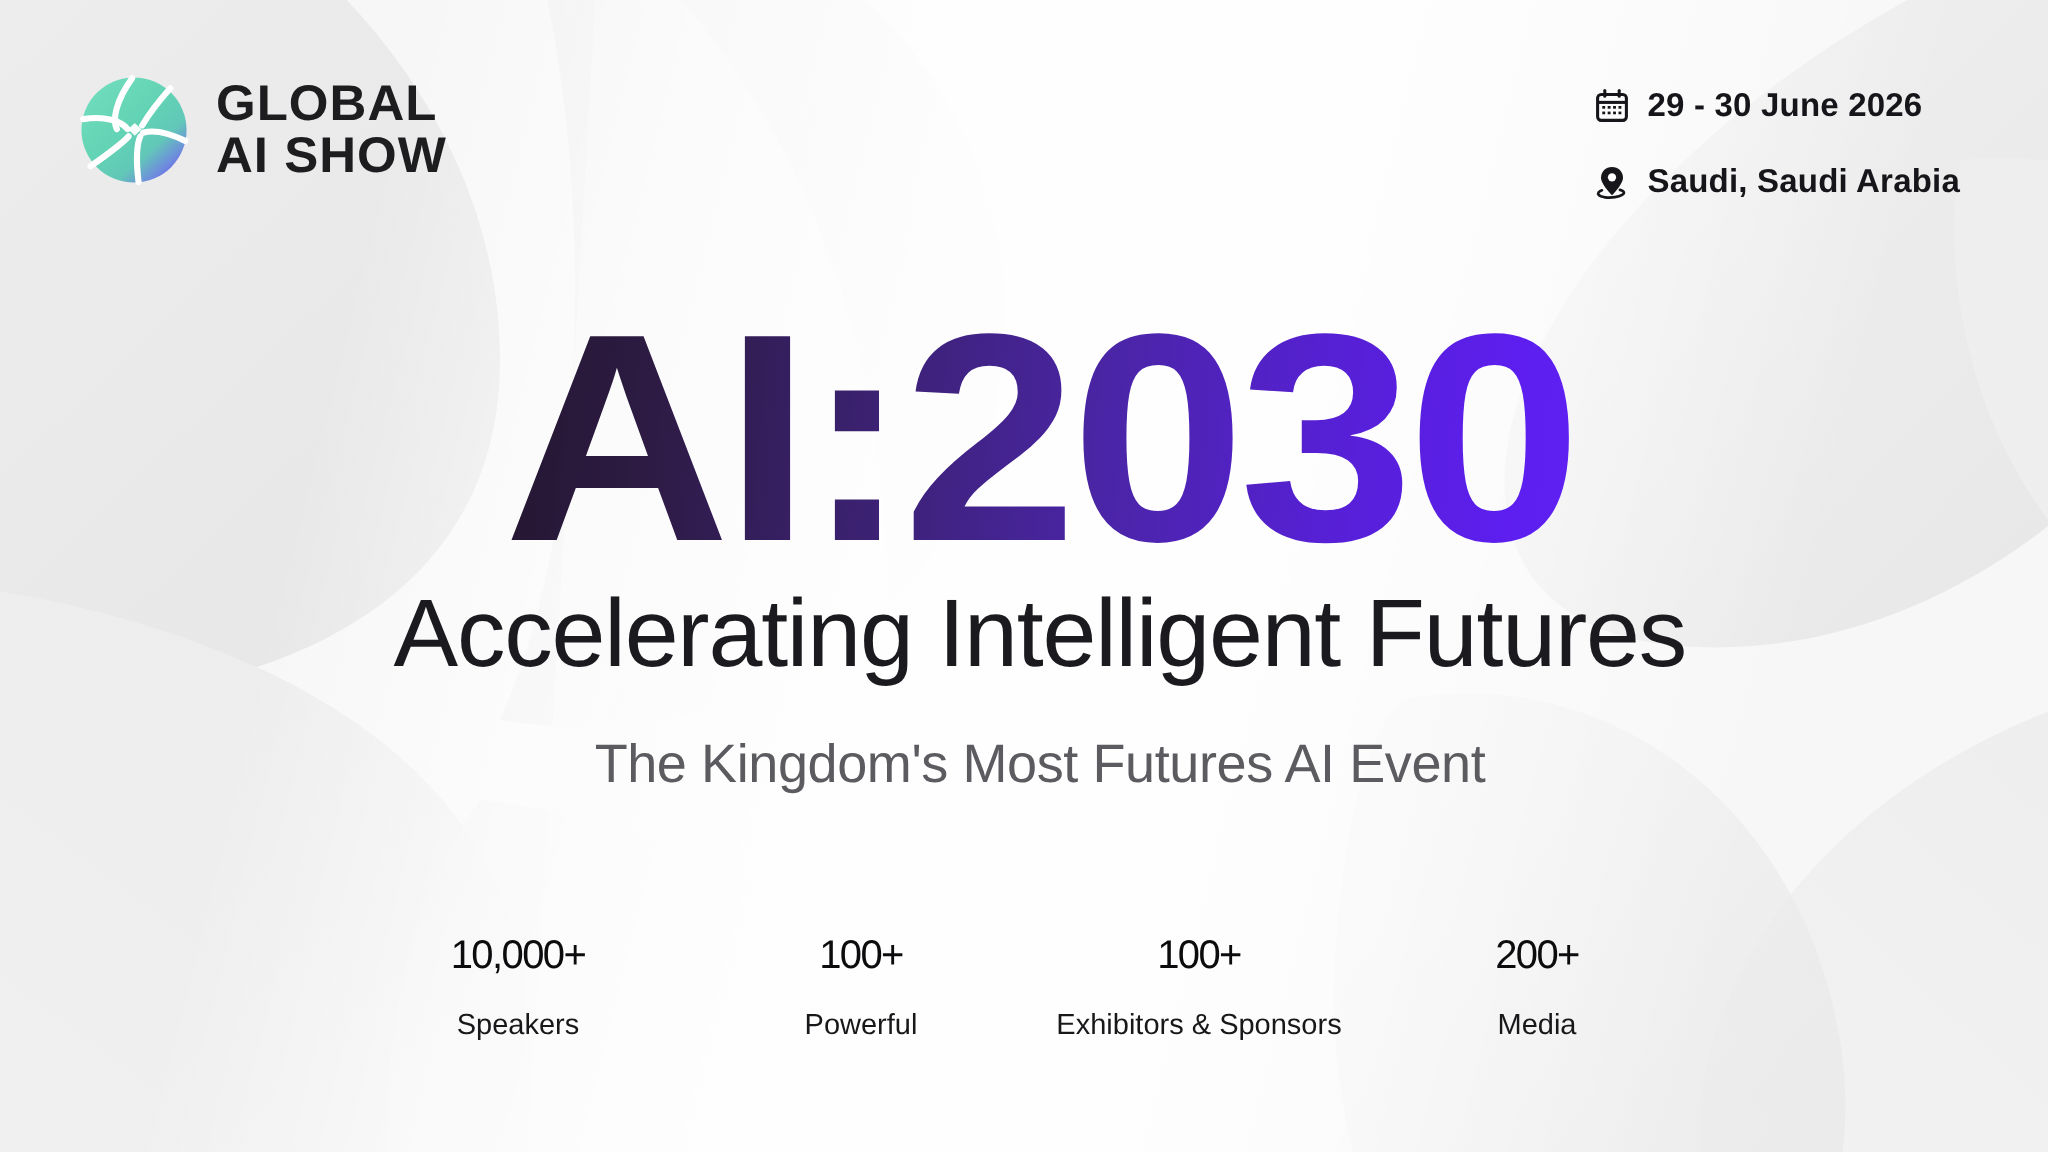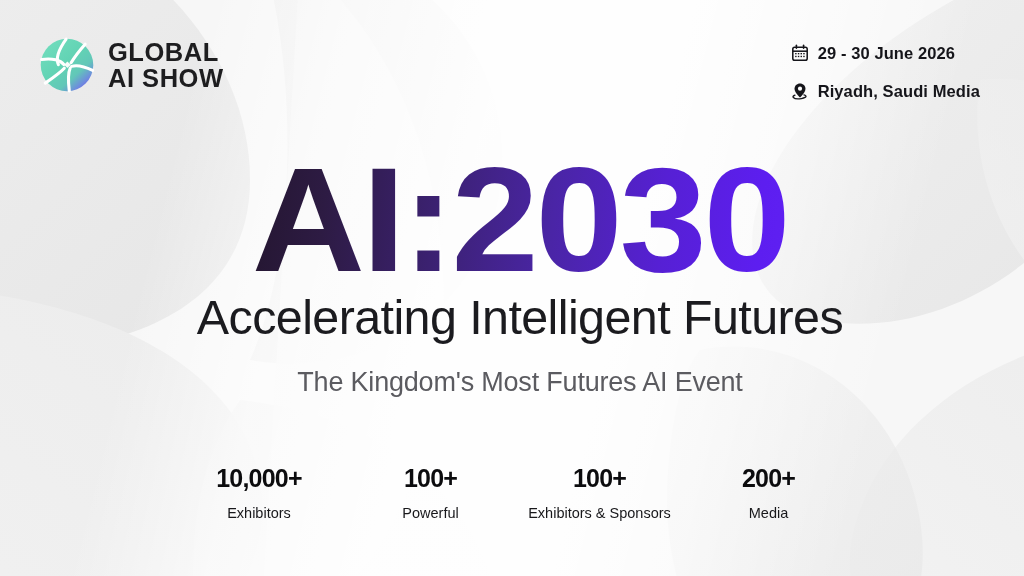--- a/index.html
+++ b/index.html
@@ -156,22 +156,22 @@
     display:flex;
     justify-content:center;
     align-items:flex-start;
   }
   .stat-item {
     text-align:center;
     padding:0 6px;
   }
   .stat-value {
     font-family:"Liberation Sans", sans-serif;
-    font-weight:bold;
-    font-size:25px;
+    font-weight:normal;
+    font-size:20px;
     line-height:36px;
     letter-spacing:-0.8px;
     color:#0c0c0e;
     white-space:nowrap;
   }
   .stat-label {
     font-family:"Liberation Sans", sans-serif;
     font-weight:normal;
     font-size:14.5px;
     line-height:18px;
@@ -275,36 +275,36 @@
         </svg>
         <span class="meta-text">29 - 30 June 2026</span>
       </div>
 
       <div class="meta-row">
         <svg class="meta-icon" viewBox="0 0 20 20" aria-hidden="true">
           <path d="M10 1.6 C 6.5 1.6 3.9 4.2 3.9 7.5 C 3.9 11.6 10 17.3 10 17.3 C 10 17.3 16.1 11.6 16.1 7.5 C 16.1 4.2 13.5 1.6 10 1.6 Z" fill="#15151a"></path>
           <circle cx="10" cy="7.4" r="2.3" fill="#ffffff"></circle>
           <path d="M 4.4 14.6 C 2.6 15.3 1.8 16.3 2.6 17.2 C 3.8 18.5 8 19 11.6 18.4 C 14.9 17.9 17.4 16.6 16.4 15.4 C 16 14.9 15.2 14.6 14.4 14.4" fill="none" stroke="#15151a" stroke-width="1.5" stroke-linecap="round"></path>
         </svg>
-        <span class="meta-text">Riyadh, Saudi Media</span>
+        <span class="meta-text">Saudi, Saudi Arabia</span>
       </div>
 
     </div>
 
     <div id="hero">
       <div id="hero-headline">AI:2030</div>
       <div id="hero-subhead">Accelerating Intelligent Futures</div>
       <div id="hero-tagline">The Kingdom's Most Futures AI Event</div>
     </div>
 
     <div id="stats-row">
 
       <div class="stat-item stat-0">
         <div class="stat-value">10,000+</div>
-        <div class="stat-label">Exhibitors</div>
+        <div class="stat-label">Speakers</div>
       </div>
 
       <div class="stat-item stat-1">
         <div class="stat-value">100+</div>
         <div class="stat-label">Powerful</div>
       </div>
 
       <div class="stat-item stat-2">
         <div class="stat-value">100+</div>
         <div class="stat-label">Exhibitors &amp; Sponsors</div>

